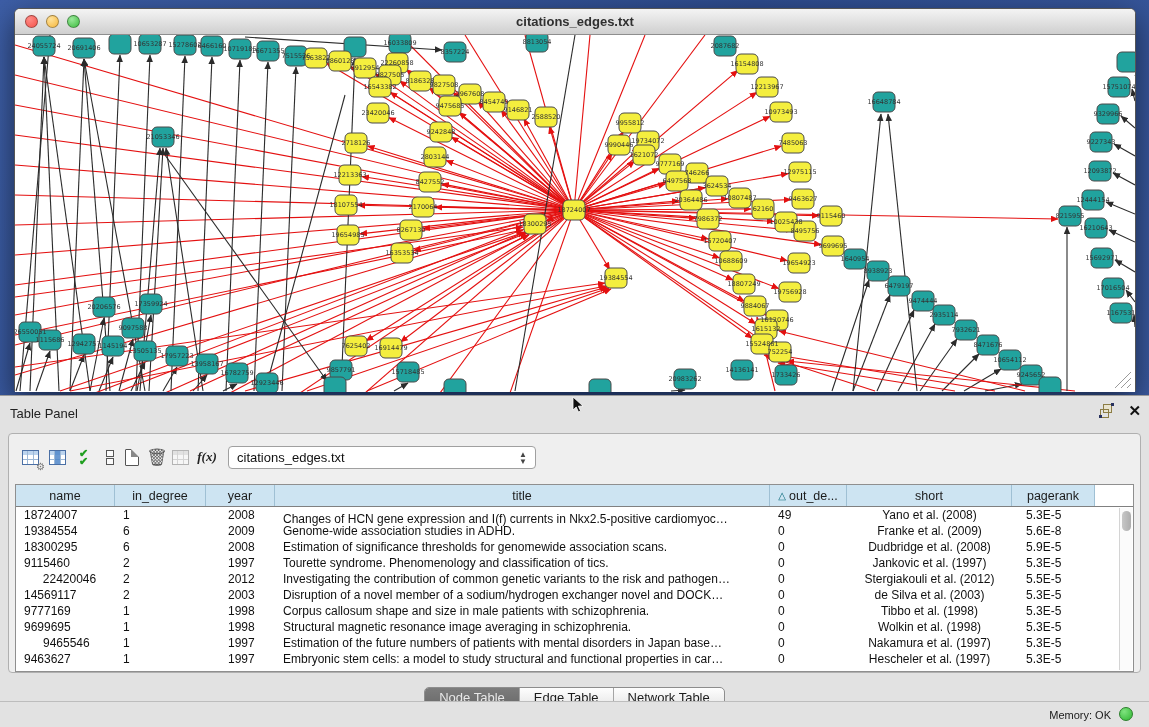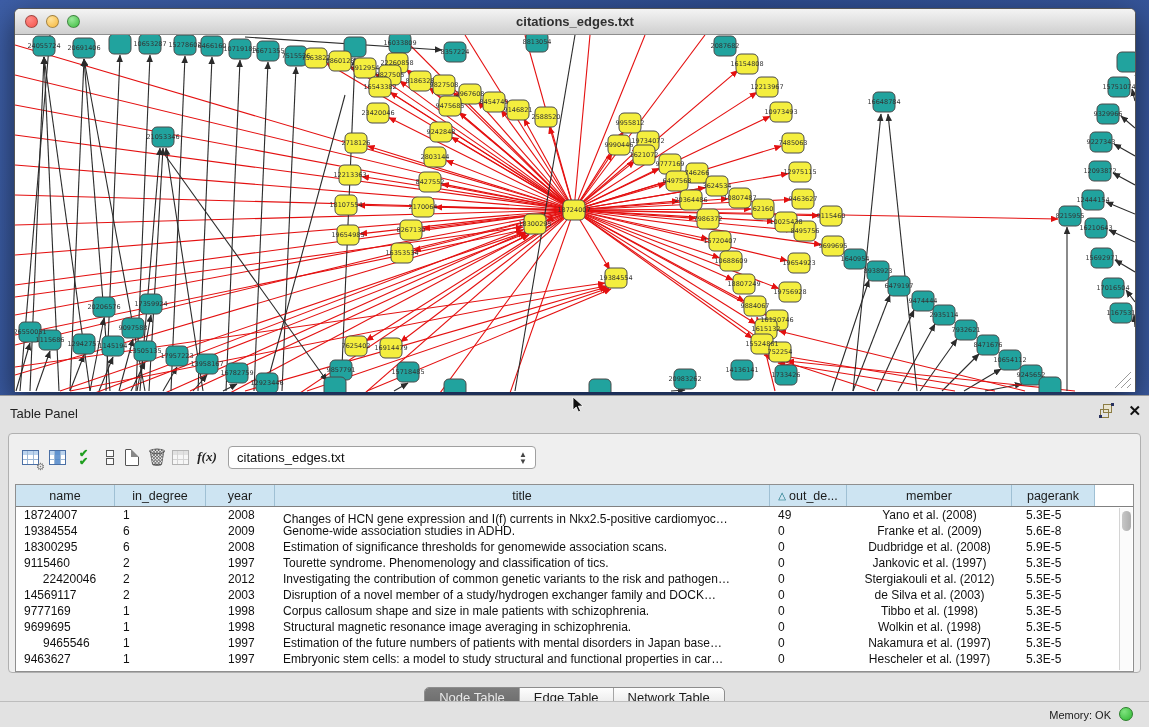--- a/index.html
+++ b/index.html
@@ -571,21 +571,21 @@
             <span>year</span>
           </div>
           <div class="th" style="width: 495px;">
             <span>title</span>
           </div>
           <div class="th" style="width: 77px;">
             <span class="sortmark">△</span>
             <span>out_de...</span>
           </div>
           <div class="th" style="width: 165px;">
-            <span>member</span>
+            <span>short</span>
           </div>
           <div class="th" style="width: 83px;">
             <span>pagerank</span>
           </div>
         </div>
       <div id="tbody">
           <div class="trow">
             <div class="td" style="width: 99px;">18724007</div>
             <div class="td" style="width: 91px;">1</div>
             <div class="td" style="width: 69px; padding-left: 22px;">2008</div>
@@ -627,21 +627,21 @@
             <div class="td" style="width: 69px; padding-left: 22px;">2012</div>
             <div class="td" style="width: 495px;">Investigating the contribution of common genetic variants to the risk and pathogen…</div>
             <div class="td" style="width: 77px;">0</div>
             <div class="td c" style="width: 165px;">Stergiakouli et al. (2012)</div>
             <div class="td" style="width: 83px; padding-left: 14px;">5.5E-5</div>
           </div>
           <div class="trow">
             <div class="td" style="width: 99px;">14569117</div>
             <div class="td" style="width: 91px;">2</div>
             <div class="td" style="width: 69px; padding-left: 22px;">2003</div>
-            <div class="td" style="width: 495px;">Disruption of a novel member of a study/hydrogen exchanger family and DOCK…</div>
+            <div class="td" style="width: 495px;">Disruption of a novel member of a sodium/hydrogen exchanger novel and DOCK…</div>
             <div class="td" style="width: 77px;">0</div>
             <div class="td c" style="width: 165px;">de Silva et al. (2003)</div>
             <div class="td" style="width: 83px; padding-left: 14px;">5.3E-5</div>
           </div>
           <div class="trow">
             <div class="td" style="width: 99px;">9777169</div>
             <div class="td" style="width: 91px;">1</div>
             <div class="td" style="width: 69px; padding-left: 22px;">1998</div>
             <div class="td" style="width: 495px;">Corpus callosum shape and size in male patients with schizophrenia.</div>
             <div class="td" style="width: 77px;">0</div>

